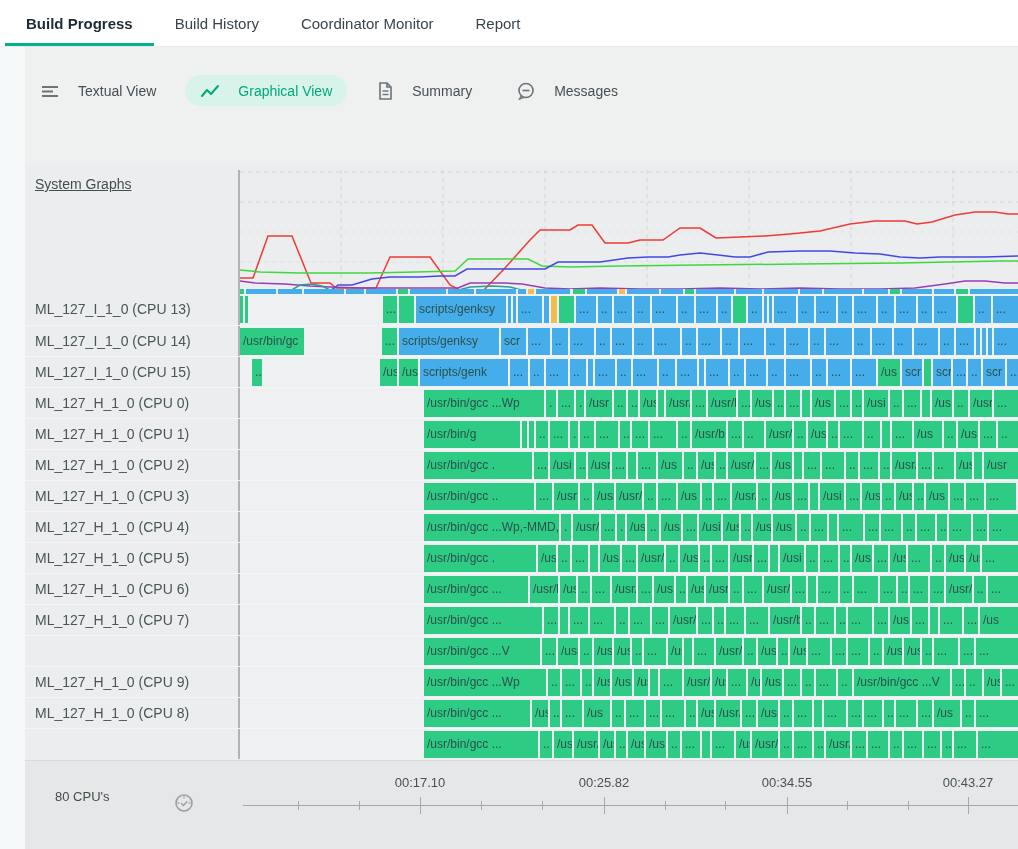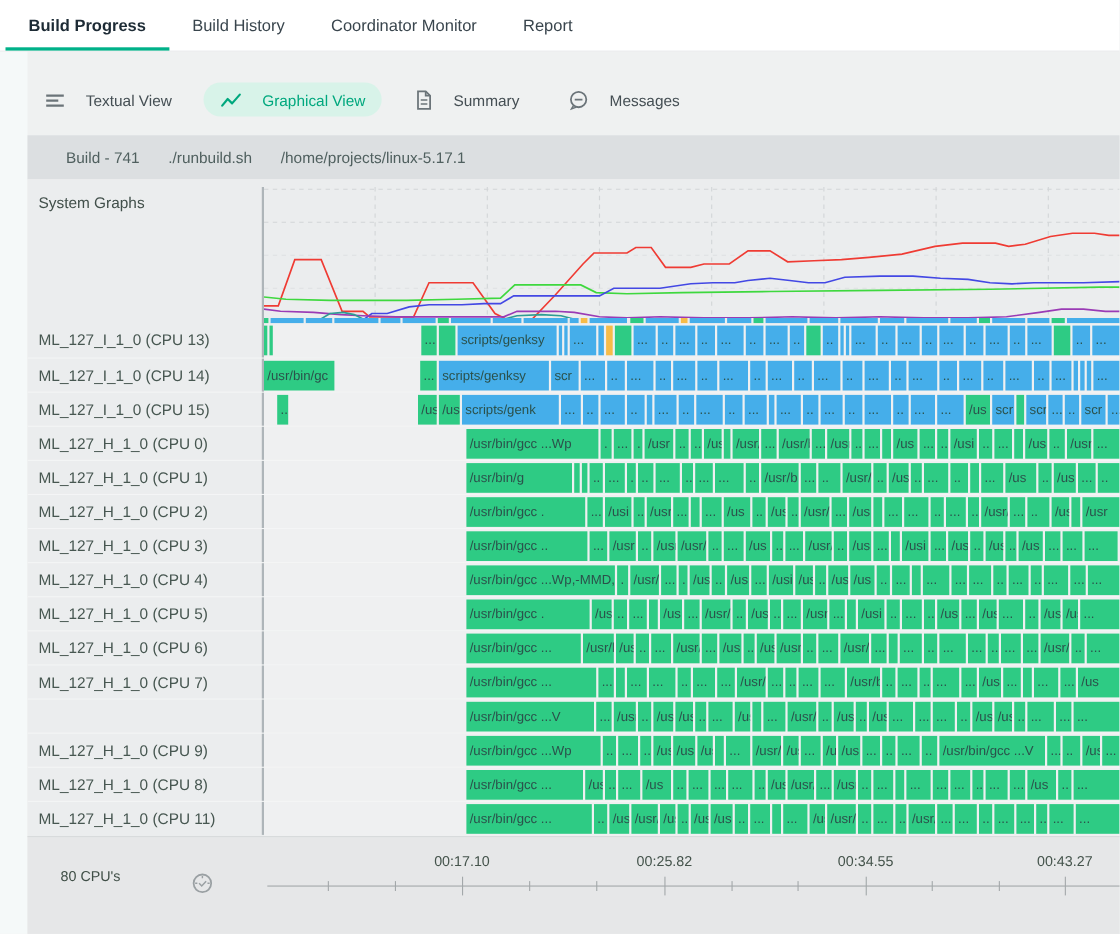--- a/index.html
+++ b/index.html
@@ -20,21 +20,21 @@
   .view{display:flex;align-items:center;height:31px;padding:0 15px;border-radius:16px;
         font-size:14px;color:#454f54;cursor:pointer;margin-right:14px;}
   .view svg{margin-right:9px;}
   .view.active{background:#d8f3e9;color:#00a87e;}
   
   .buildbar{position:absolute;left:25px;top:123px;width:993px;height:40px;background:#dcdfe1;
             display:flex;align-items:center;font-size:14px;color:#50605f;padding-left:35px;}
   .buildbar span{margin-right:26px;white-space:nowrap;}
   
   .panel{position:absolute;left:25px;top:163px;width:993px;height:597px;background:#ebedee;overflow:hidden;}
-  .graphs-title{position:absolute;left:10px;top:13px;font-size:14px;color:#414f4a;}
+  .graphs-title{position:absolute;left:10px;top:13px;font-size:14px;color:#414f4a;text-decoration:underline;}
   .divider-v{position:absolute;left:213px;top:7px;width:2px;height:589px;background:#aeb5b9;}
   .graph{position:absolute;left:215px;top:7px;}
   .ministrip{position:absolute;left:215px;top:126px;width:778px;height:5px;overflow:hidden;}
   .ministrip .seg{position:absolute;top:0;height:5px;}
   .rows{position:absolute;left:0;top:131px;width:993px;height:466px;}
   .row{position:absolute;left:0;width:993px;height:31px;border-top:1px solid #f4f5f6;}
   .row-label{position:absolute;left:10px;top:0;height:31px;line-height:31px;font-size:14px;color:#475751;white-space:nowrap;}
   .track{position:absolute;left:215px;top:0;width:778px;height:31px;background:#eff0f1;overflow:hidden;}
   .bar{position:absolute;top:2px;height:27px;font-size:12px;line-height:27px;color:#2b514b;
        white-space:nowrap;overflow:hidden;padding-left:3px;cursor:pointer;}
@@ -95,25 +95,20 @@
         <span style="display: inline-flex; margin-right: 9px;">
           <svg width="20" height="20" viewBox="0 0 20 20">
             <circle cx="10" cy="9.5" r="7" fill="none" stroke="#6b7479" stroke-width="1.6"></circle>
             <line x1="6.5" y1="9.5" x2="13.5" y2="9.5" stroke="#6b7479" stroke-width="1.6"></line>
             <path d="M5.2 15.2 L3.6 18 L8 16.4" fill="none" stroke="#6b7479" stroke-width="1.4"></path>
           </svg>
         </span>
         <span>Messages</span>
       </div>
     </div>
-  <div class="buildbar">
-    <span>Build - 741</span>
-    <span>./runbuild.sh</span>
-    <span>/home/projects/linux-5.17.1</span>
-  </div>
   <div class="panel">
     <div class="graphs-title">System Graphs</div>
     <div class="divider-v"></div>
     <svg class="graph" width="778" height="119" viewBox="0 0 778 119">
         <line x1="101" x2="101" y1="0" y2="119" stroke="#d2d5d7" stroke-dasharray="4 4"></line>
         <line x1="203" x2="203" y1="0" y2="119" stroke="#d2d5d7" stroke-dasharray="4 4"></line>
         <line x1="305" x2="305" y1="0" y2="119" stroke="#d2d5d7" stroke-dasharray="4 4"></line>
         <line x1="407" x2="407" y1="0" y2="119" stroke="#d2d5d7" stroke-dasharray="4 4"></line>
         <line x1="509" x2="509" y1="0" y2="119" stroke="#d2d5d7" stroke-dasharray="4 4"></line>
         <line x1="611" x2="611" y1="0" y2="119" stroke="#d2d5d7" stroke-dasharray="4 4"></line>
@@ -607,21 +602,20 @@
             <div class="bar" style="left: 624px; width: 18px; background: rgb(46, 203, 132);">...</div>
             <div class="bar" style="left: 644px; width: 10px; background: rgb(46, 203, 132);">..</div>
             <div class="bar" style="left: 656px; width: 20px; background: rgb(46, 203, 132);">...</div>
             <div class="bar" style="left: 678px; width: 14px; background: rgb(46, 203, 132);">...</div>
             <div class="bar" style="left: 694px; width: 26px; background: rgb(46, 203, 132);">/us</div>
             <div class="bar" style="left: 722px; width: 12px; background: rgb(46, 203, 132);">..</div>
             <div class="bar" style="left: 736px; width: 42px; background: rgb(46, 203, 132);">...</div>
           </div>
         </div>
         <div class="row" style="top: 434px;">
-          <div class="row-label">ML_127_H_1_0 (CPU 11)</div>
           <div class="track">
             <div class="bar" style="left: 184px; width: 114px; background: rgb(46, 203, 132);">/usr/bin/gcc ...</div>
             <div class="bar" style="left: 300px; width: 12px; background: rgb(46, 203, 132);">..</div>
             <div class="bar" style="left: 314px; width: 18px; background: rgb(46, 203, 132);">/us</div>
             <div class="bar" style="left: 334px; width: 24px; background: rgb(46, 203, 132);">/usr/bi</div>
             <div class="bar" style="left: 360px; width: 14px; background: rgb(46, 203, 132);">/usr/t</div>
             <div class="bar" style="left: 376px; width: 10px; background: rgb(46, 203, 132);">..</div>
             <div class="bar" style="left: 388px; width: 16px; background: rgb(46, 203, 132);">/us</div>
             <div class="bar" style="left: 406px; width: 20px; background: rgb(46, 203, 132);">/us</div>
             <div class="bar" style="left: 428px; width: 12px; background: rgb(46, 203, 132);">..</div>

